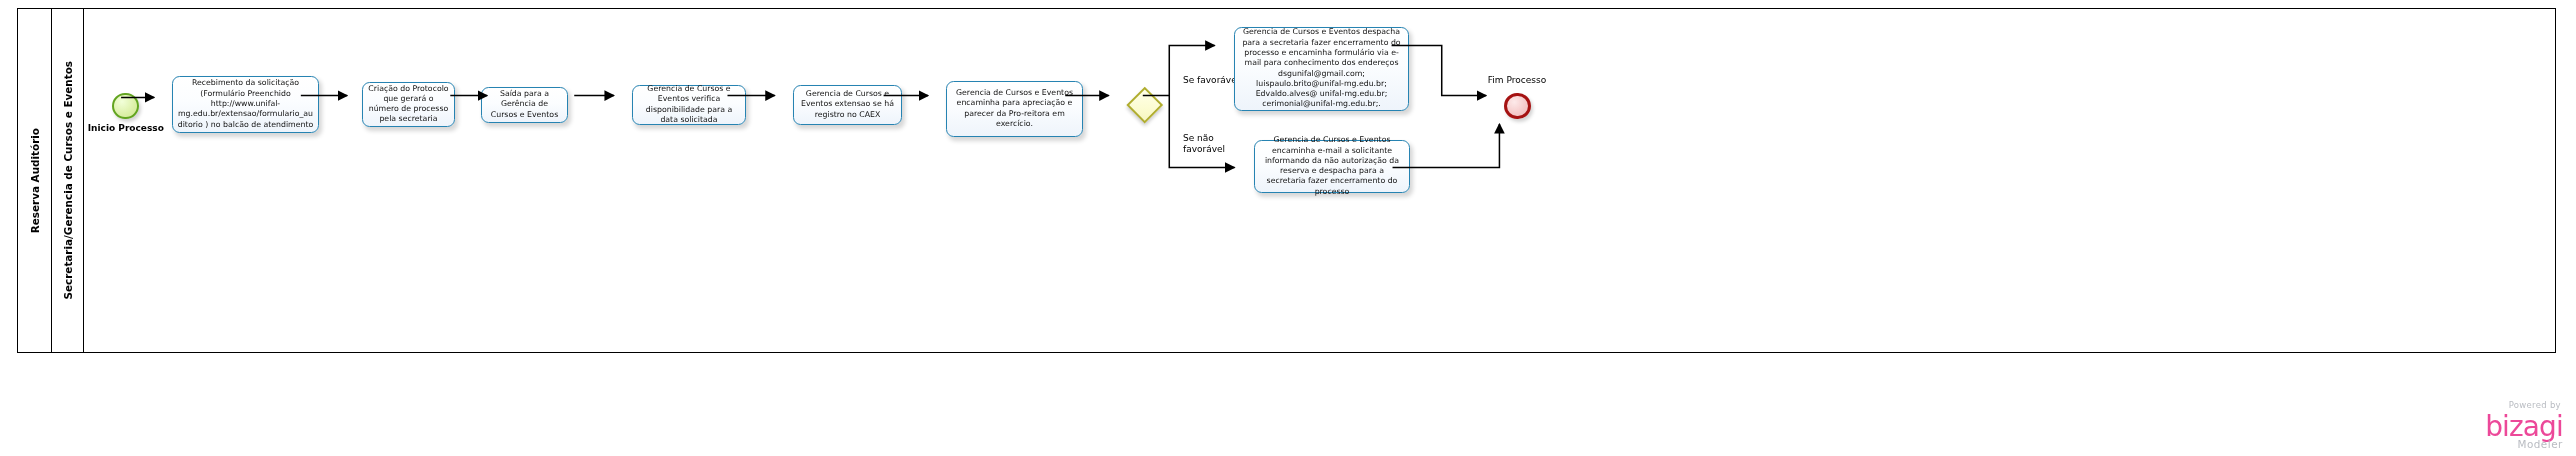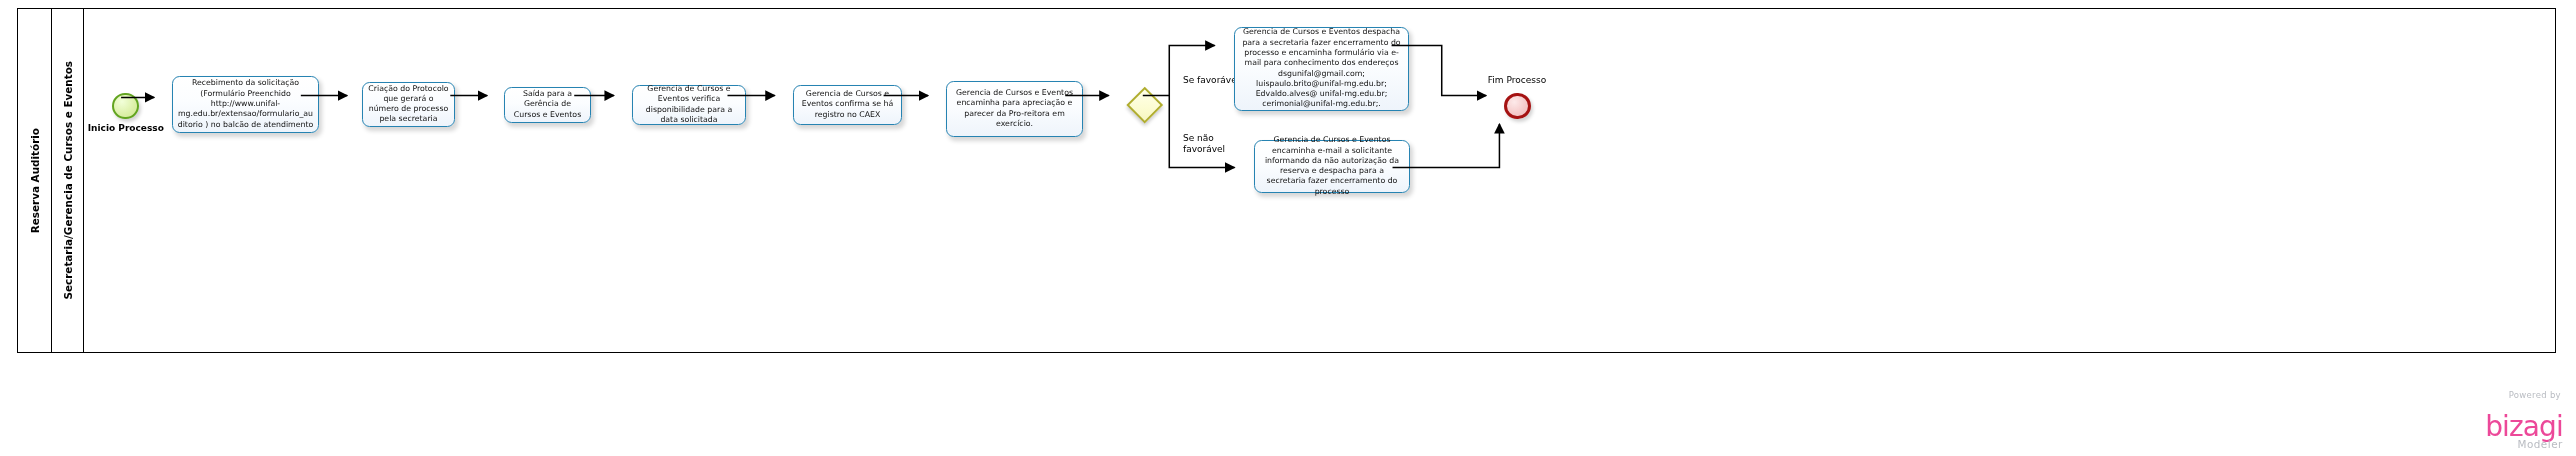--- a/index.html
+++ b/index.html
@@ -160,21 +160,21 @@
     position: absolute;
     right: 13.2px;
     bottom: 7.6px;
     text-align: right;
     line-height: 1;
   }
   .wm-powered {
     font-size: 8.5px;
     color: #b9bcc2;
     letter-spacing: 0.3px;
-    margin-bottom: 15px;
+    margin-bottom: 5px;
     margin-right: 1.9px;
   }
   .wm-brand {
     font-size: 28px;
     color: #ec4899;
     font-weight: normal;
     letter-spacing: -0.9px;
     line-height: 0.95;
   }
   .wm-modeler {
@@ -207,30 +207,30 @@
       <div class="event-label" style="left:-4.7px; top:114px; width:93px;font-weight:bold;">Inicio Processo</div>
 
       <div class="task" style="left:88px; top:67px; width:147px; height:57px;">
         <span class="task-label">Recebimento da solicitação (Formulário Preenchido http://www.unifal-mg.edu.br/extensao/formulario_auditorio ) no balcão de atendimento</span>
       </div>
 
       <div class="task" style="left:278px; top:73px; width:93px; height:45px;">
         <span class="task-label">Criação do Protocolo que gerará o número de processo pela secretaria</span>
       </div>
 
-      <div class="task" style="left:420px; top:78px; width:87px; height:36px;">
+      <div class="task" style="left:397px; top:78px; width:87px; height:36px;">
         <span class="task-label">Saída para a Gerência de Cursos e Eventos</span>
       </div>
 
       <div class="task" style="left:548px; top:76px; width:114px; height:40px;">
         <span class="task-label">Gerencia de Cursos e Eventos verifica disponibilidade para a data solicitada</span>
       </div>
 
       <div class="task" style="left:709px; top:76px; width:109px; height:40px;">
-        <span class="task-label">Gerencia de Cursos e Eventos confirma se há registro no CAEX</span>
+        <span class="task-label">Gerencia de Cursos e Eventos extensao se há registro no CAEX</span>
       </div>
 
       <div class="task" style="left:862px; top:72px; width:137px; height:56px;">
         <span class="task-label">Gerencia de Cursos e Eventos encaminha para apreciação e parecer da Pro-reitora em exercício.</span>
       </div>
 
       <div class="gateway" style="left:1048px; top:83px;"></div>
 
       <div class="flow-label" style="left:1099px; top:66px;">Se favorável</div>
 

